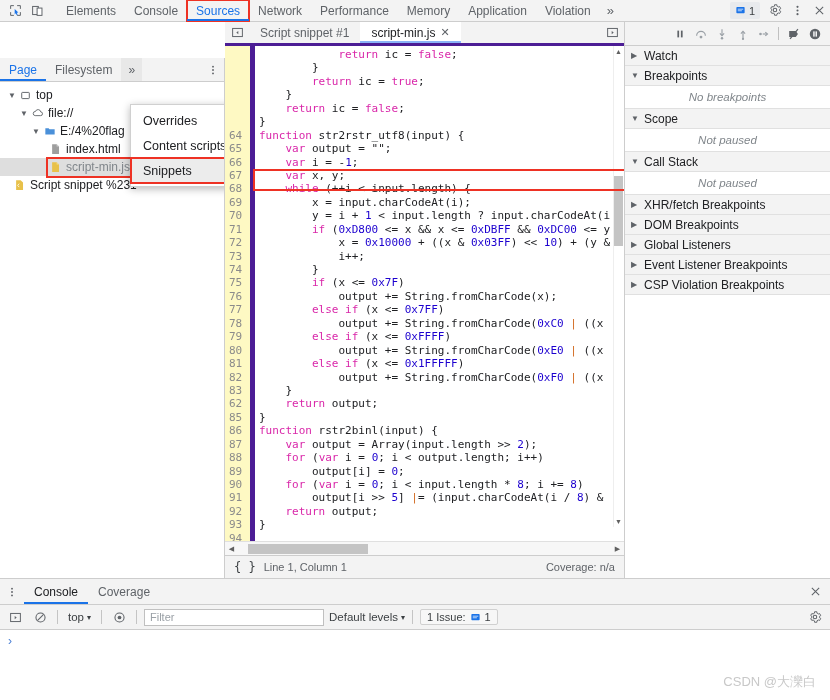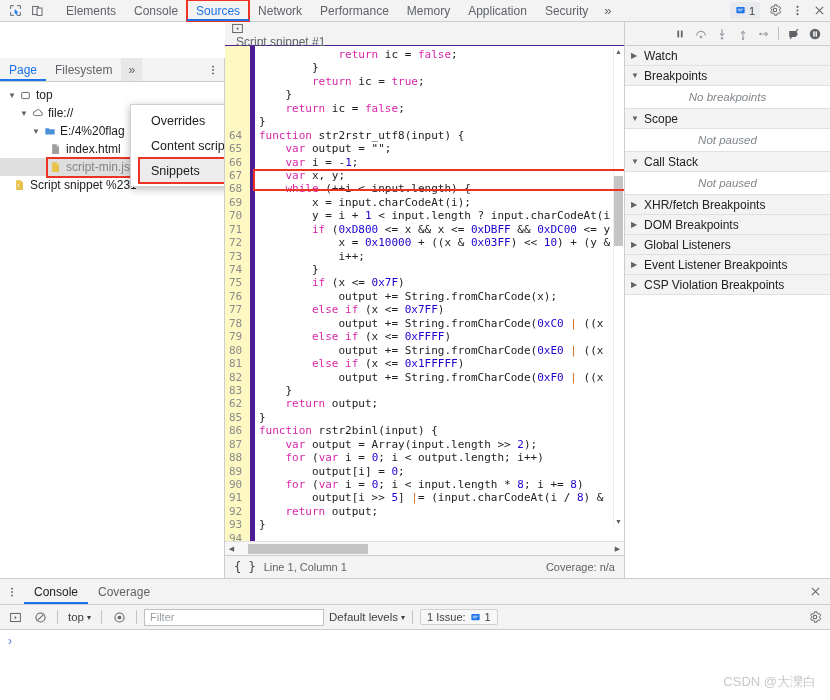--- a/index.html
+++ b/index.html
@@ -118,40 +118,40 @@
 
   
   .dropdown {
     position: absolute;
     left: 130px; top: 22px;
     width: 120px;
     background: #fff;
     box-shadow: 0 2px 8px rgba(0,0,0,.28);
     border: 1px solid #d0d0d0;
     z-index: 40;
-    padding: 3px 8px;
+    padding: 3px 0;
   }
   .dd-item {
     height: 25px; display:flex; align-items:center;
     padding: 0 12px; font-size: 12.5px; color:#202124;
     white-space:nowrap;
   }
   .dd-item.hover { background:#ececec; }
   .dd-item.hl { outline: 2px solid #ee3224; outline-offset:-1px; }
 
   
   .editor-pane {
     flex: 1;
     display:flex; flex-direction:column;
     border-right:1px solid #cdcdcd;
     min-width:0;
   }
   .editor-tabbar {
     height:24px; display:flex; align-items:stretch;
-    background:#f3f3f3; border-bottom:1px solid #4c1d95;flex-direction:column;
+    background:#f3f3f3; border-bottom:3px solid #4c1d95;
   }
   .et-btn {
     width:24px; display:flex; align-items:center; justify-content:center;
     color:#5f6368;
   }
   .etab {
     padding:0 11px; display:flex; align-items:center; gap:5px;
     font-size:12px; color:#5f6368; white-space:nowrap; position:relative;
   }
   .etab.active { color:#202124; background:#fff; }
@@ -368,21 +368,21 @@
   <div class="main-tab">
     <span>Performance</span>
   </div>
   <div class="main-tab">
     <span>Memory</span>
   </div>
   <div class="main-tab">
     <span>Application</span>
   </div>
   <div class="main-tab">
-    <span>Security</span>
+    <span>Violation</span>
   </div>
   <div class="chev">
     <span>»</span>
   </div>
 
   <div class="tb-spacer"></div>
 
   <div class="msg-badge">
     <svg width="11" height="11" viewBox="0 0 16 16">
       <rect x="2" y="3" width="12" height="9" rx="1" fill="#1a73e8"></rect>

